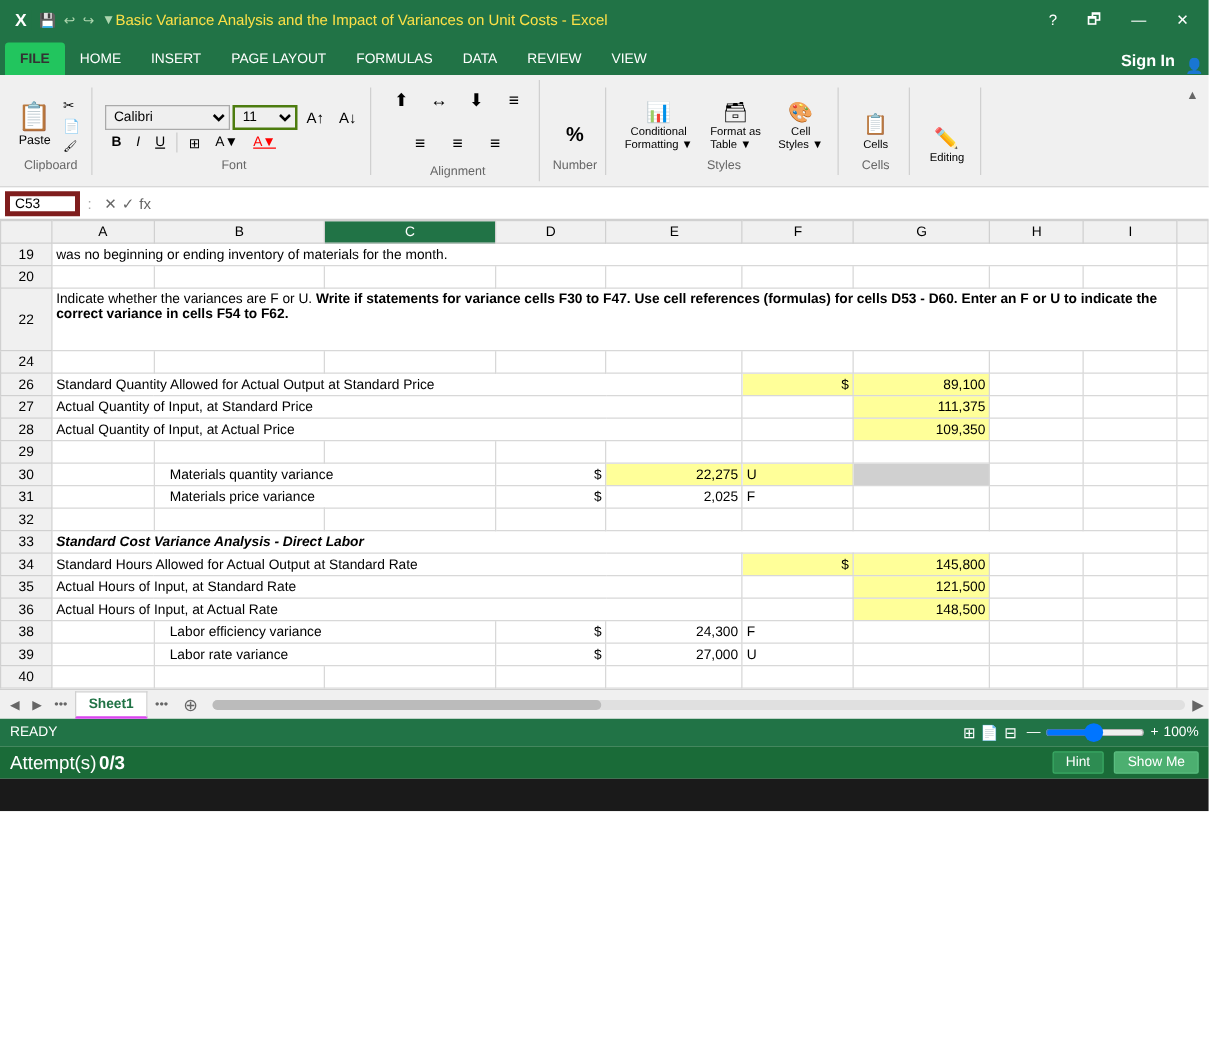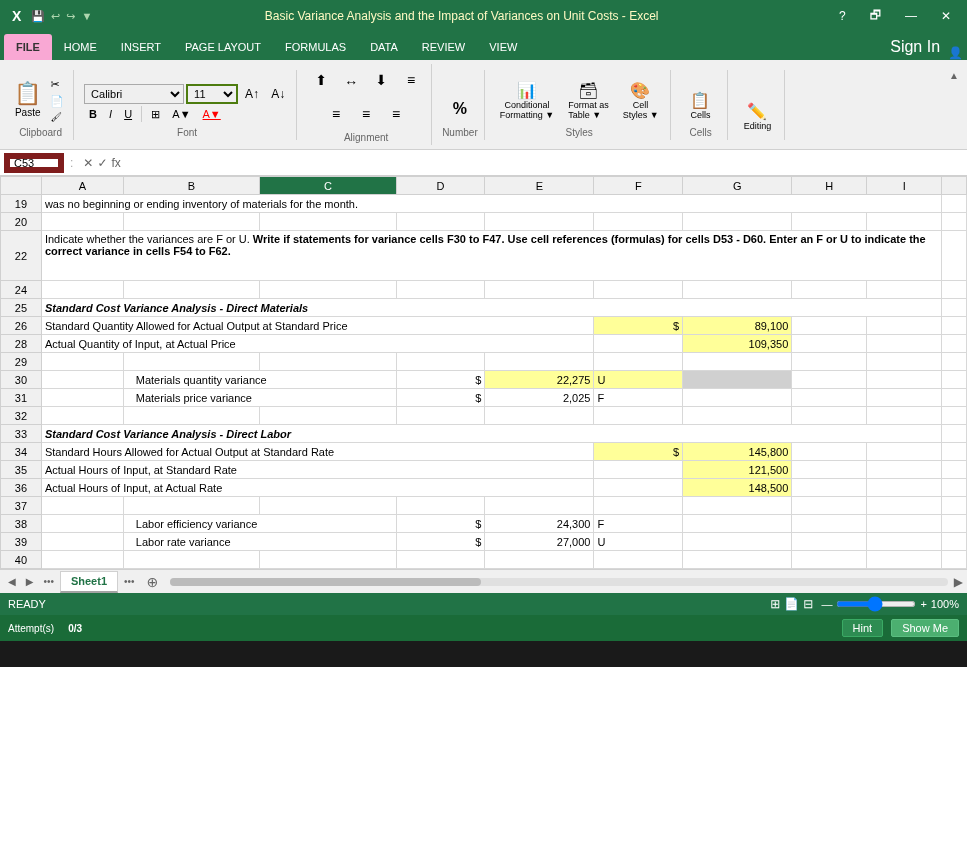--- a/index.html
+++ b/index.html
@@ -9,21 +9,21 @@
     .title-bar {
       background: #217346;
       color: white;
       display: flex;
       align-items: center;
       padding: 4px 8px;
       height: 32px;
       justify-content: space-between;
     }
     .title-bar-left { display: flex; align-items: center; gap: 6px; }
-    .title-bar-center { flex: 1; text-align: center; font-size: 12px; color: #fef9c3; }
+    .title-bar-center { flex: 1; font-size: 12px; color: #fde047; }
     .title-bar-right { display: flex; align-items: center; gap: 8px; }
     .excel-logo { background: #217346; color: #fff; font-weight: bold; font-size: 14px; padding: 0 4px; }
     .win-btn { background: none; border: none; color: white; cursor: pointer; padding: 2px 8px; font-size: 12px; }
 
     
     .ribbon-tabs {
       background: #217346;
       display: flex;
       align-items: flex-end;
       padding: 0 4px;
@@ -33,25 +33,25 @@
       padding: 4px 12px;
       color: white;
       font-size: 11px;
       cursor: pointer;
       border-radius: 3px 3px 0 0;
       height: 26px;
       display: flex;
       align-items: center;
     }
     .ribbon-tab.active {
-      background: #f9a8d4;
+      background: #22c55e;
       color: #333;
       font-weight: 600;
     }
-    .sign-in { margin-left: auto; color: white; font-size: 16px; padding: 4px 8px; cursor: pointer; }
+    .sign-in { margin-left: auto; color: white; font-size: 13px; padding: 4px 8px; cursor: pointer; font-weight: bold; }
 
     
     .ribbon {
       background: #f0f0f0;
       border-bottom: 1px solid #d0d0d0;
       padding: 4px 8px;
       display: flex;
       align-items: center;
       gap: 4px;
       min-height: 80px;
@@ -89,21 +89,21 @@
     .formula-bar {
       display: flex;
       align-items: center;
       padding: 2px 4px;
       border-bottom: 1px solid #d0d0d0;
       background: #fff;
       height: 26px;
       gap: 4px;
     }
     .name-box {
-      width: 60px; height: 20px; border: 6px solid #7f1d1d; padding: 1px 4px; font-size: 11px;
+      width: 60px; height: 20px; border: 4px solid #7f1d1d; padding: 1px 4px; font-size: 11px;
     }
     .formula-divider { color: #aaa; padding: 0 2px; }
     .formula-icons { display: flex; gap: 4px; padding: 0 4px; }
     .formula-icon { cursor: pointer; font-size: 12px; color: #666; }
     .formula-input {
       flex: 1; height: 20px; border: 1px solid #aaa; padding: 1px 4px; font-size: 11px;
     }
 
     table.grid {
       border-collapse: collapse;
@@ -174,21 +174,21 @@
     .bottom-bar {
       background: #1a6b38;
       color: white;
       display: flex;
       align-items: center;
       padding: 4px 8px;
       height: 26px;
       gap: 8px;
       font-size: 11px;
     }
-    .attempts-info { display: flex; align-items: center; gap: 14px; font-size: 10px; }
+    .attempts-info { display: flex; align-items: center; gap: 2px; font-size: 15px; }
     .btn-hint {
       margin-left: auto;
       background: #2d8c52;
       color: white;
       border: 1px solid #3aaa64;
       padding: 2px 10px;
       cursor: pointer;
       font-size: 11px;
       border-radius: 2px;
     }
@@ -217,21 +217,21 @@
       background: white;
       border: 1px solid #d0d0d0;
       border-bottom: none;
       padding: 2px 10px;
       font-size: 11px;
       cursor: pointer;
       height: 22px;
       display: flex;
       align-items: center;
     }
-    .sheet-tab.active { background: white; border-bottom: 2px solid #a3a3a3; color: #217346; font-weight: 600; }
+    .sheet-tab.active { background: white; border-bottom: 2px solid #d946ef; color: #217346; font-weight: 600; }
     .sheet-tab-add { font-size: 14px; color: #666; cursor: pointer; padding: 0 6px; }
     .scrollbar-area { flex: 1; }
 
     
     .styles-group { display: flex; gap: 4px; align-items: center; }
     .styles-btn {
       display: flex; flex-direction: column; align-items: center;
       padding: 2px 4px; cursor: pointer; border: 1px solid transparent;
       border-radius: 3px; font-size: 9px; min-width: 40px;
     }
@@ -452,36 +452,40 @@
           <td></td>
           <td></td>
           <td></td>
           <td></td>
           <td></td>
           <td></td>
           <td></td>
         <td></td>
       </tr>
 
-      <tr>
-        <td class="row-header">25</td>
-        <td colspan="9" style="font-weight:bold;font-style:italic;">Standard Cost Variance Analysis - Direct Materials</td>
-        <td></td>
-      </tr>
 
       <tr>
         <td class="row-header">26</td>
         <td colspan="5">Standard Quantity Allowed for Actual Output at Standard Price</td>
         <td style="text-align:right;background:#ffff99;">$</td>
         <td style="text-align:right;background:#ffff99;">89,100</td>
         <td></td>
         <td></td>
         <td></td>
       </tr>
 
+      <tr>
+        <td class="row-header">27</td>
+        <td colspan="5">Actual Quantity of Input, at Standard Price</td>
+        <td></td>
+        <td style="text-align:right;background:#ffff99;">111,375</td>
+        <td></td>
+        <td></td>
+        <td></td>
+      </tr>
 
       <tr>
         <td class="row-header">28</td>
         <td colspan="5">Actual Quantity of Input, at Actual Price</td>
         <td></td>
         <td style="text-align:right;background:#ffff99;">109,350</td>
         <td></td>
         <td></td>
         <td></td>
       </tr>
@@ -569,33 +573,20 @@
       <tr>
         <td class="row-header">36</td>
         <td colspan="5">Actual Hours of Input, at Actual Rate</td>
         <td></td>
         <td style="text-align:right;background:#ffff99;">148,500</td>
         <td></td>
         <td></td>
         <td></td>
       </tr>
 
-      <tr>
-        <td class="row-header">37</td>
-        <td></td>
-          <td></td>
-          <td></td>
-          <td></td>
-          <td></td>
-          <td></td>
-          <td></td>
-          <td></td>
-          <td></td>
-        <td></td>
-      </tr>
 
       <tr>
         <td class="row-header">38</td>
         <td></td>
         <td colspan="2" style="padding-left:12px;">Labor efficiency variance</td>
         <td style="text-align:right;">$</td>
         <td style="text-align:right;">24,300</td>
         <td>F</td>
         <td></td>
         <td></td>

